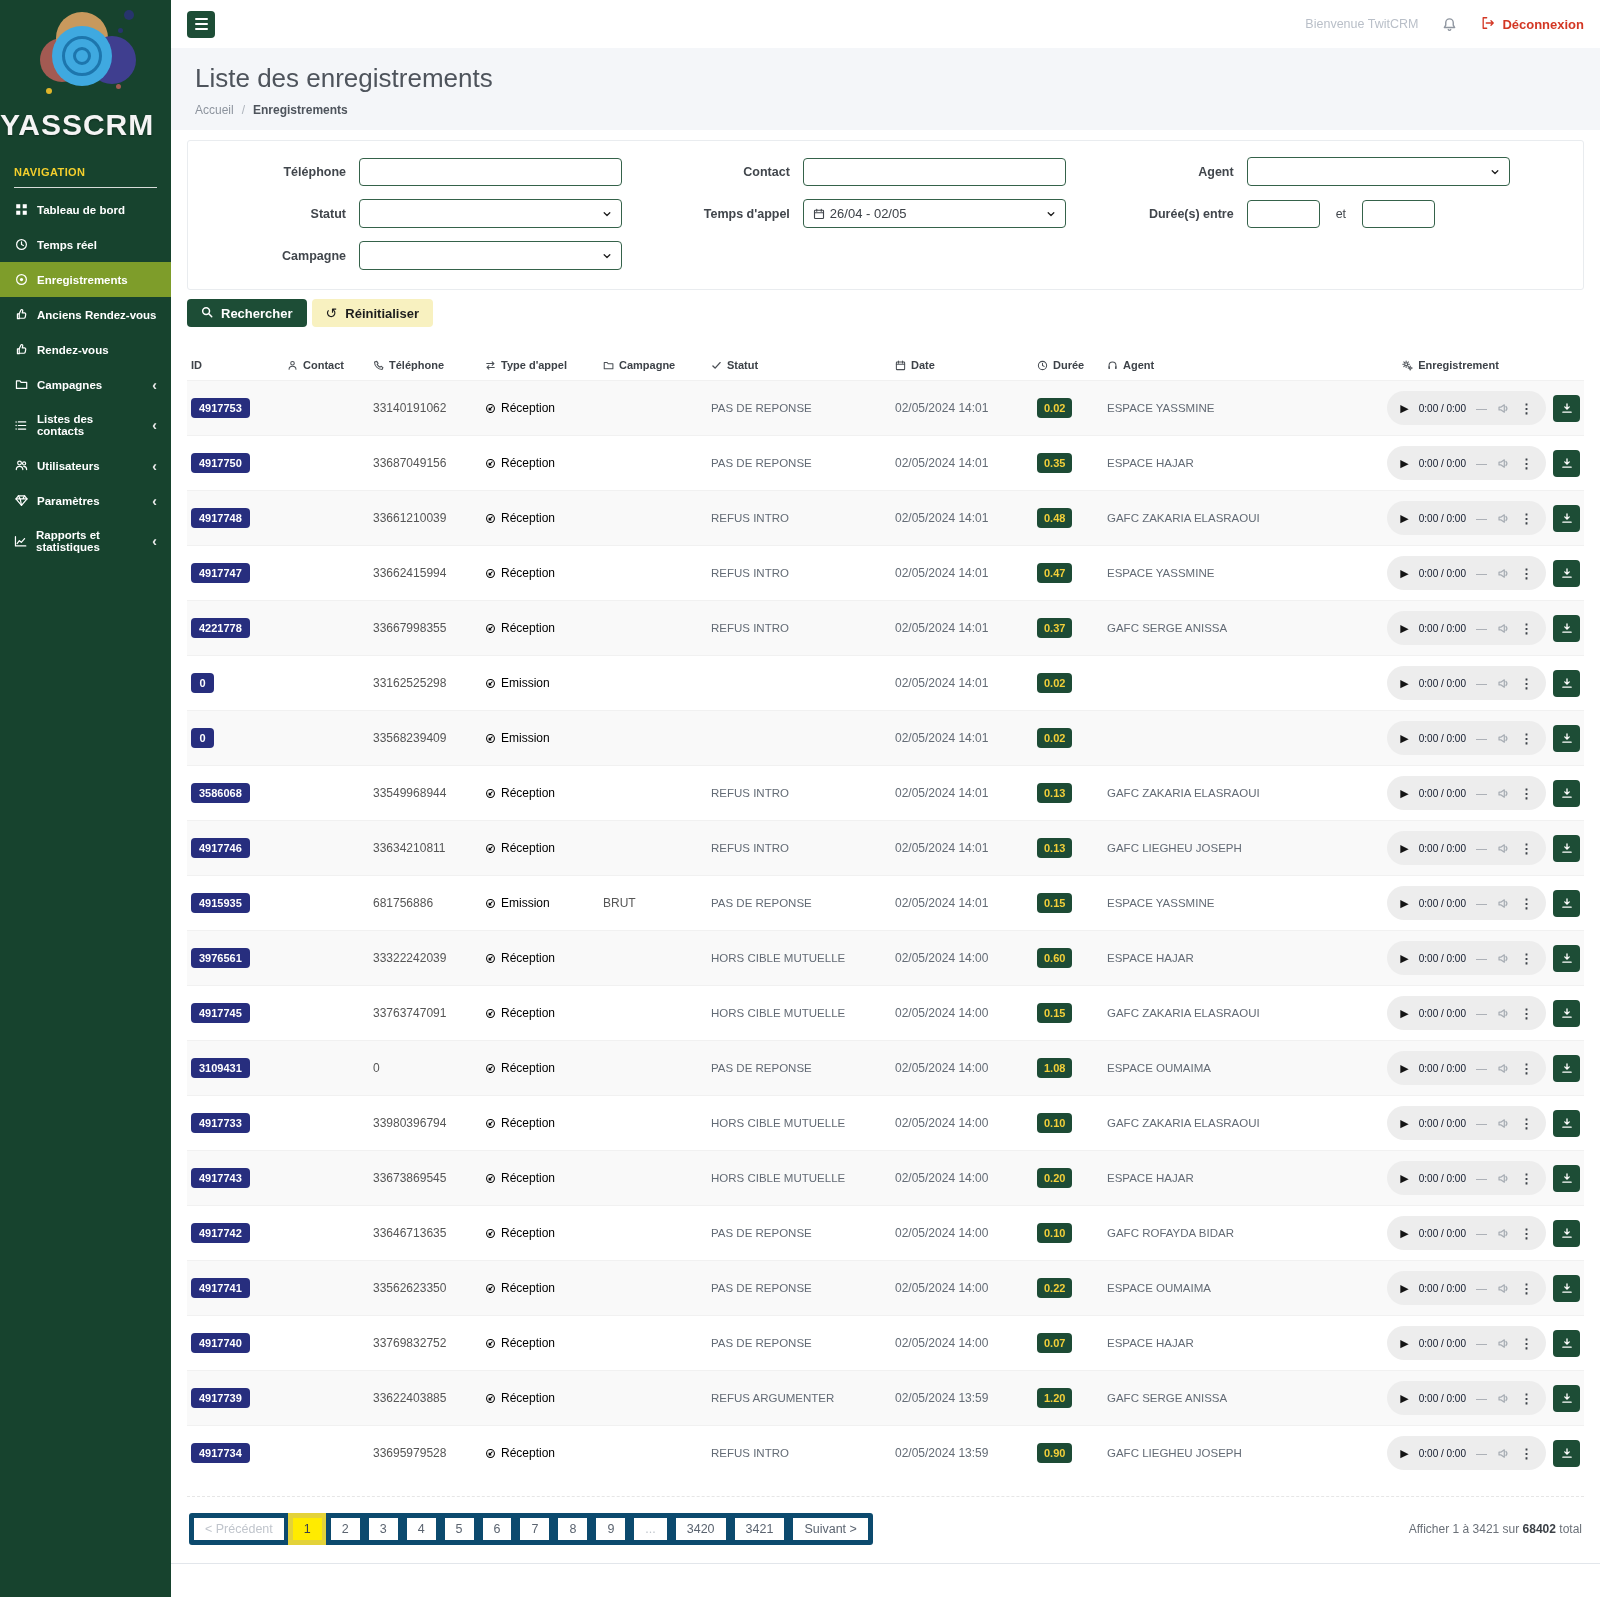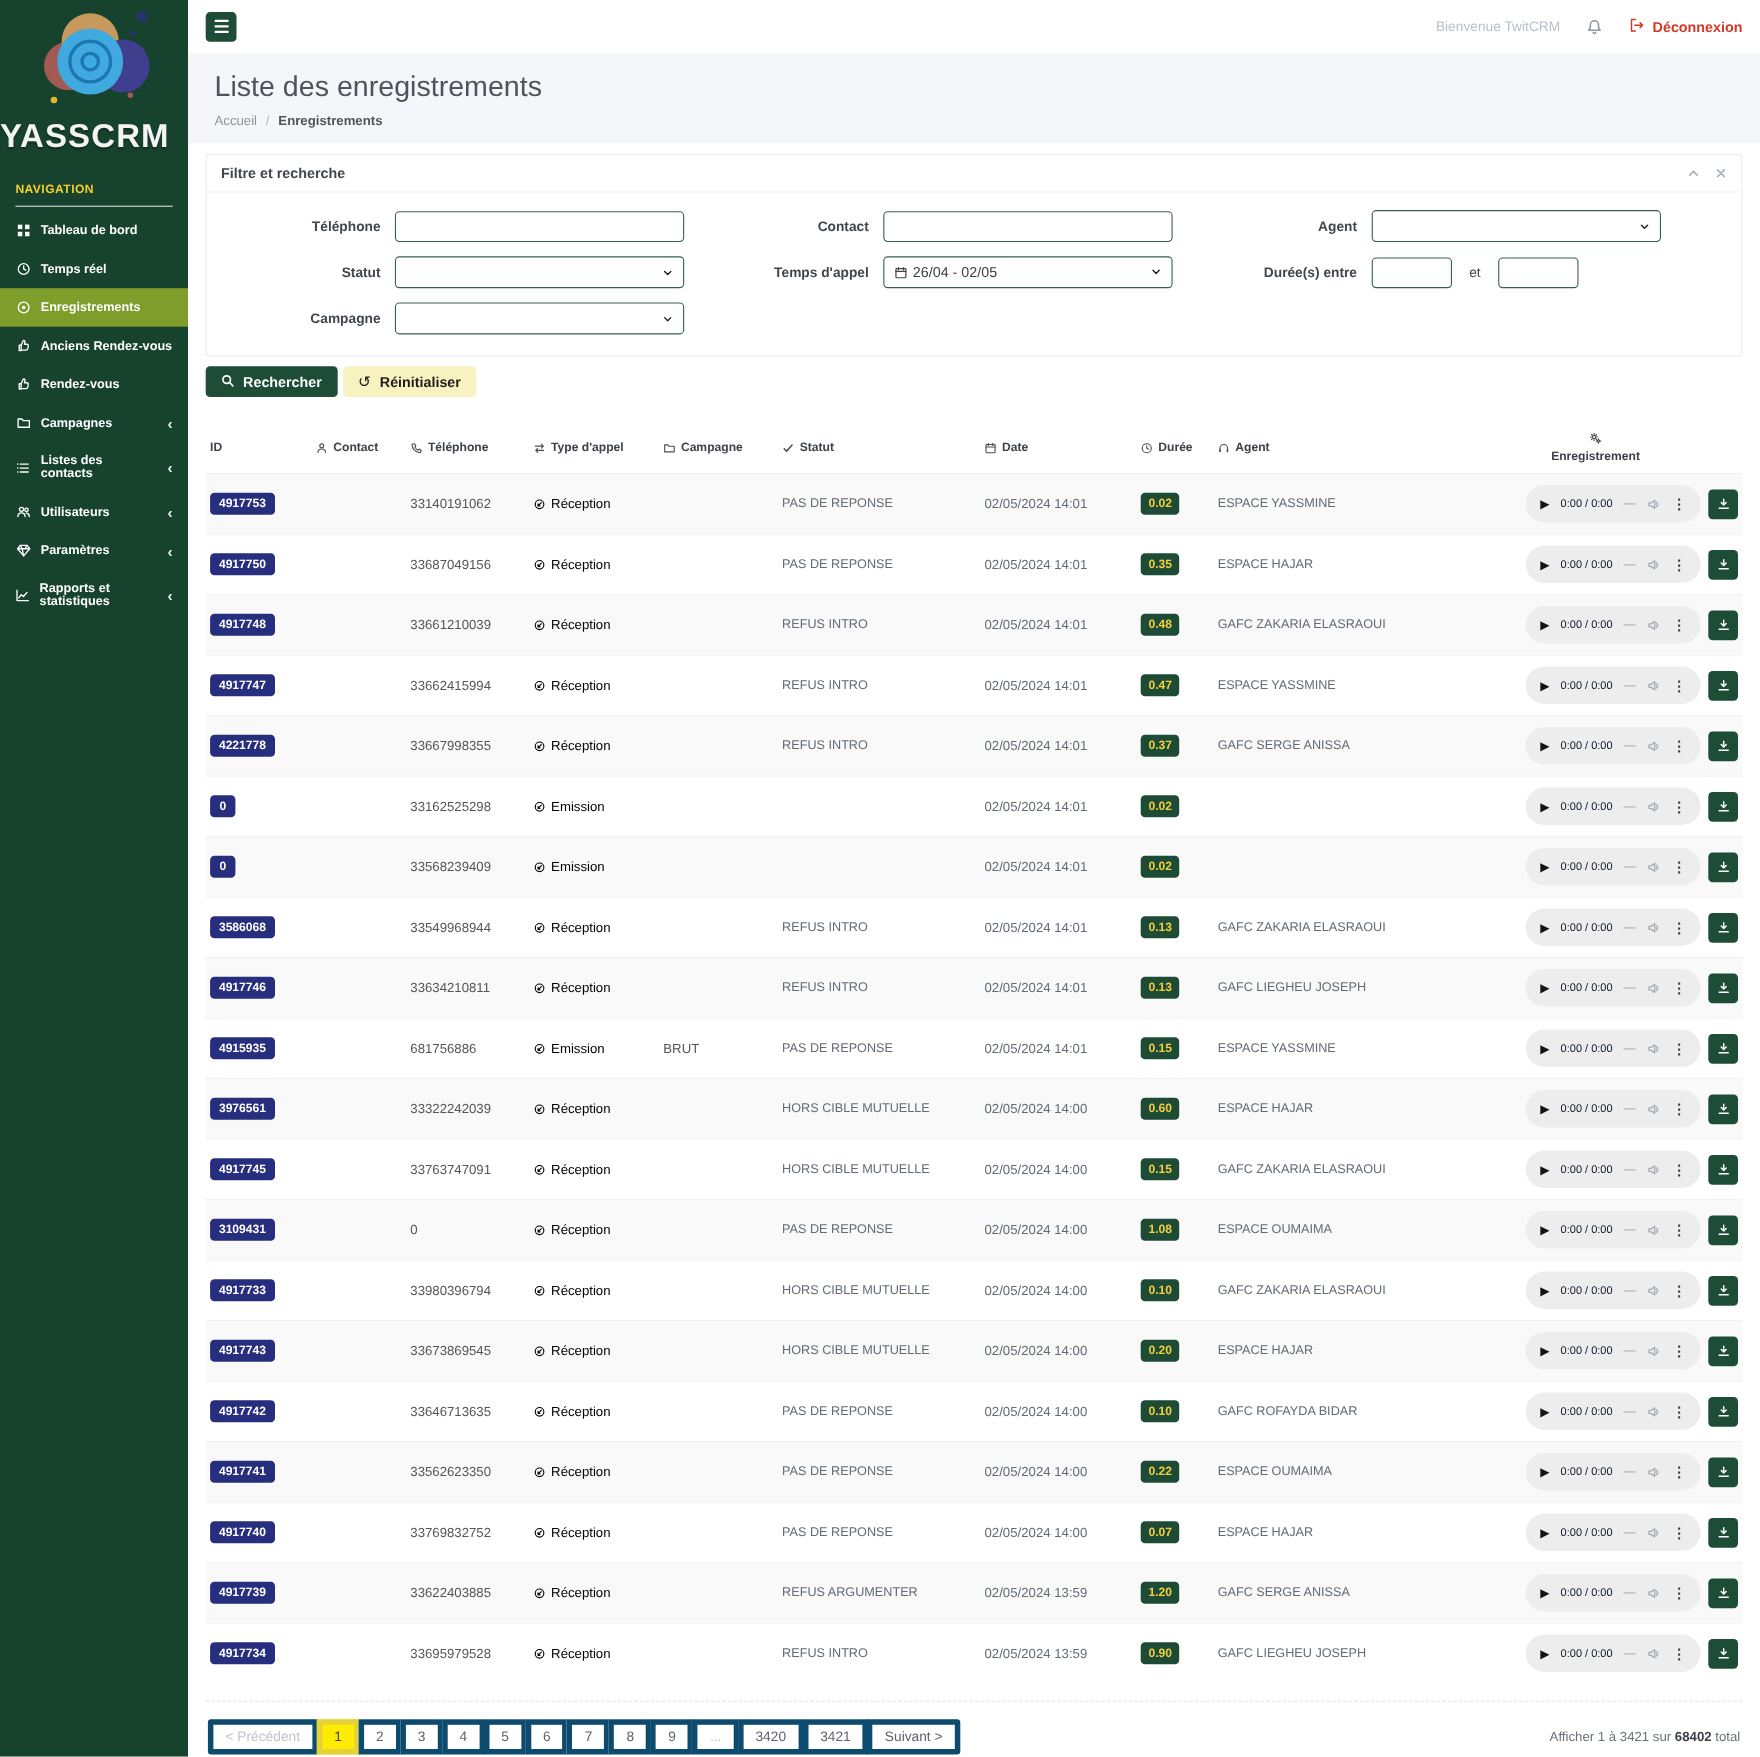--- a/index.html
+++ b/index.html
@@ -86,21 +86,21 @@
   .btn-search{background:var(--accent-green,#1d4d36);color:#fff;}
   .btn-search svg{width:12px;height:12px;}
   .btn-reset{background:#f8f1c0;color:#1d1d1d;}
   .btn-reset .undo{font-size:14px;font-weight:400;line-height:10px;}
 
   
   .table{margin-top:26px;--cols:96px 86px 112px 118px 108px 184px 142px 70px 214px minmax(0,1fr);}
   .thead{display:grid;grid-template-columns:var(--cols);align-items:center;padding:6px 4px 9px;
          font-size:11px;font-weight:700;color:#3d4248;}
   .th{display:flex;align-items:center;gap:5px;cursor:default;}
-  .th.right{justify-content:center;flex-direction:column;}
+  .th.right{justify-content:center;}
   .th .icn{display:inline-flex;color:#4a4f55;}
   .th svg{width:11px;height:11px;}
   .trow{display:grid;grid-template-columns:var(--cols);align-items:center;min-height:54px;
         border-top:1px solid #f1f1f1;font-size:12px;color:#555;padding:0 4px;}
   .trow:nth-child(odd){background:#f9f9f9;}
   .badge-id{display:inline-block;background:var(--id-badge,#272e7e);color:#fff;font-size:11px;font-weight:700;
             padding:4px 8px;border-radius:4px;min-width:7px;text-align:center;}
   .cell-type{display:flex;align-items:center;gap:5px;color:#000000;}
   .cell-type .icn{display:inline-flex;}
   .cell-type svg{width:11px;height:11px;}
@@ -292,35 +292,20 @@
       <div class="breadcrumb">
         <span class="home">Accueil</span>
         <span class="sep">/</span>
         <span class="current">Enregistrements</span>
       </div>
     </div>
 
     <div class="content">
 
       <section class="filter-card">
-        <div class="filter-head">
-          <span class="filter-title">Filtre et recherche</span>
-          <span class="filter-tools">
-            <span class="tool" id="collapse-slot">
-                <svg viewBox="0 0 16 16" fill="none" stroke="currentColor" stroke-width="1.5" stroke-linecap="round" stroke-linejoin="round">
-                  <path d="M3 10.5 8 5.5l5 5" stroke-width="2"></path>
-                </svg>
-              </span>
-            <span class="tool" id="closebox-slot">
-                <svg viewBox="0 0 16 16" fill="none" stroke="currentColor" stroke-width="1.5" stroke-linecap="round" stroke-linejoin="round">
-                  <path d="M3.5 3.5l9 9M12.5 3.5l-9 9" stroke-width="2"></path>
-                </svg>
-              </span>
-          </span>
-        </div>
         <div class="filter-body">
           <div class="f-field">
             <span class="f-label">Téléphone</span>
             <input class="inp full" style="">
           </div>
           <div class="f-field">
             <span class="f-label">Contact</span>
             <input class="inp full" style="">
           </div>
           <div class="f-field">

